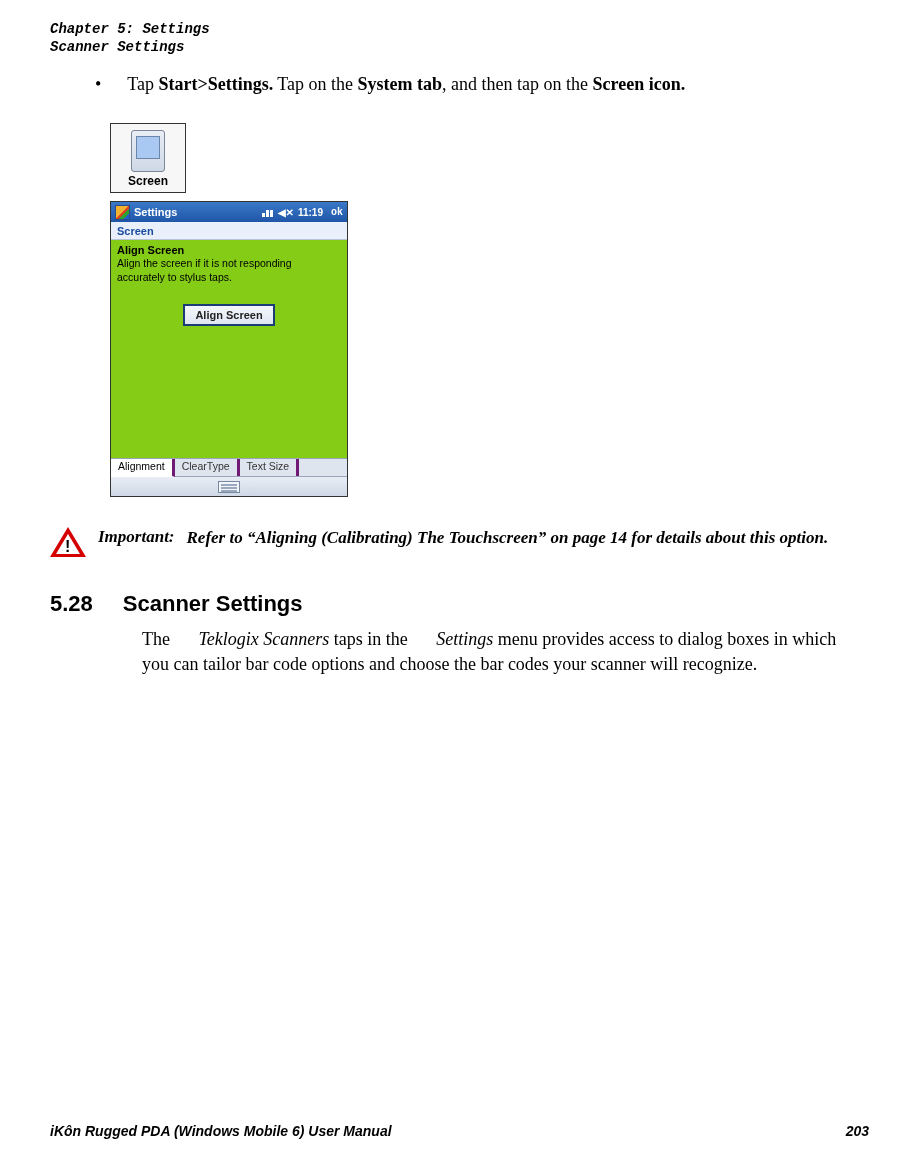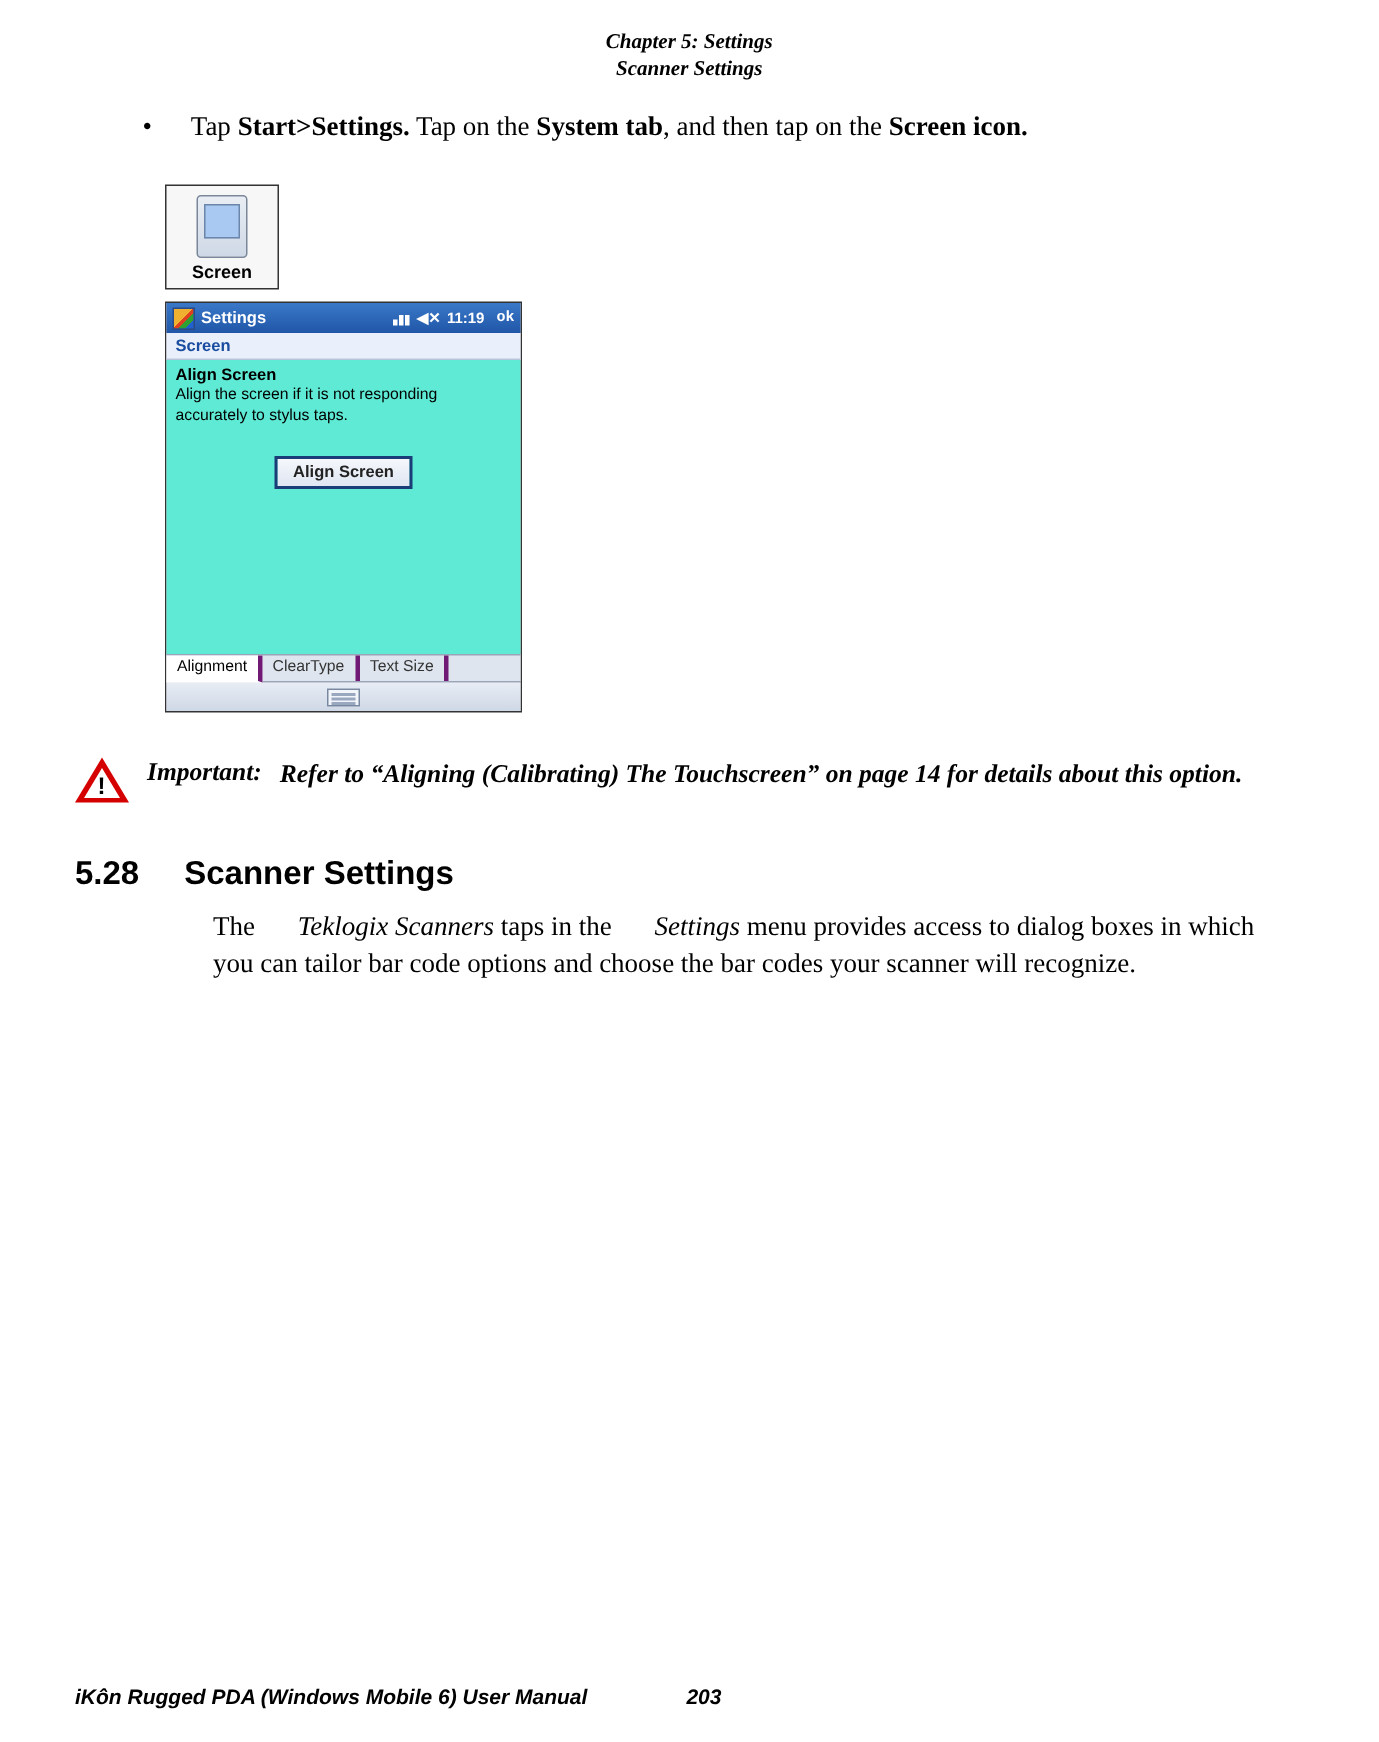--- a/index.html
+++ b/index.html
@@ -7,24 +7,24 @@
       width: 919px;
       height: 1161px;
       font-family: "Times New Roman", Times, serif;
       font-size: 16px;
       color: #000;
       background: #fff;
       position: relative;
       padding: 20px 50px 30px 50px;
     }
     .header-right {
-      text-align: center;
+      text-align: left;
       font-style: italic;
       font-weight: bold;
-      font-family: Liberation Serif, serif;
+      font-family: Liberation Mono, monospace;
       font-size: 14px;
       line-height: 1.3;
     }
     .instruction {
       margin-top: 18px;
       margin-left: 45px;
       font-size: 18px;
     }
     .bullet { display: inline-block; width: 28px; }
     .screen-icon-box {
@@ -74,21 +74,21 @@
     .ss-status { display:flex; align-items:center; gap:4px; font-weight:bold; font-size:10px;}
     .ss-signal { display:inline-block; width:12px; height:10px; position:relative;}
     .ss-signal::before{content:"";position:absolute;left:0;bottom:0;width:3px;height:4px;background:#fff;}
     .ss-signal::after{content:"";position:absolute;left:4px;bottom:0;width:3px;height:7px;background:#fff; box-shadow:4px 0 0 0 #fff;}
     .ss-ok { margin-left:4px; font-weight:bold;font-family:Liberation Mono, monospace; }
     .ss-crumb {
       color: #1a4ca0; font-weight: bold; font-size: 11px;
       padding: 3px 6px 2px; border-bottom: 1px solid #b8c4da;
       background:#e9f0fb;
     }
-    .ss-body { padding: 4px 6px; height: 196px; background:#5eead4;}
+    .ss-body { padding: 4px 6px; height: 218px; background:#84cc16;}
     .ss-section-title { font-weight: bold; font-size: 11px; }
     .ss-section-text { font-size: 10.5px; line-height: 1.25; margin-top:1px;}
     .ss-center { text-align: center; margin-top: 20px; }
     .align-btn {
       display: inline-block;
       border: 2px solid #1a3d78;
       padding: 3px 10px;
       font-size: 11px; font-weight: bold;
       background: linear-gradient(#f5f7fb,#dfe6f2);
       color:#222;
@@ -133,21 +133,21 @@
     .important-text {
       font-weight: bold; font-style: italic; font-size: 17px; line-height:1.35;
     }
     .h2-row { margin-top: 34px; display:flex; align-items:flex-start; gap: 30px;
       font-family: Arial, Helvetica, sans-serif; font-weight: bold; font-size: 22px;
     }
     .body-para { margin-top: 10px; margin-left: 92px; font-size: 18px; line-height: 1.35; max-width: 720px;}
     .body-para .ital { font-style: italic; margin-left: 24px; }
     .footer {
       position: absolute; bottom: 22px; left: 50px; right: 50px;
-      display: flex; justify-content: flex-start; gap: 66px;
+      display: flex; justify-content: space-between; gap: 90px;
       font-family: Arial, Helvetica, sans-serif; font-style: italic; font-weight: bold;
       font-size: 14px;
     }
   </style>
 </head>
 <body>
 
 
 
 <div class="header-right">

